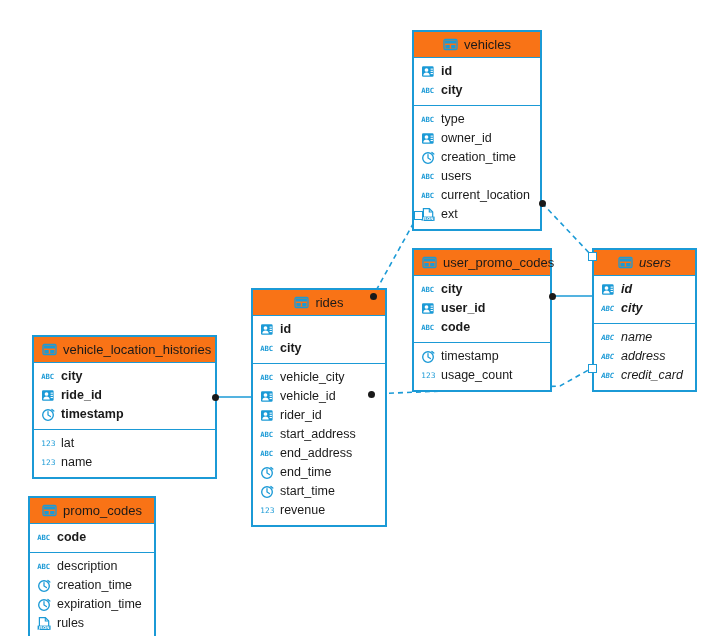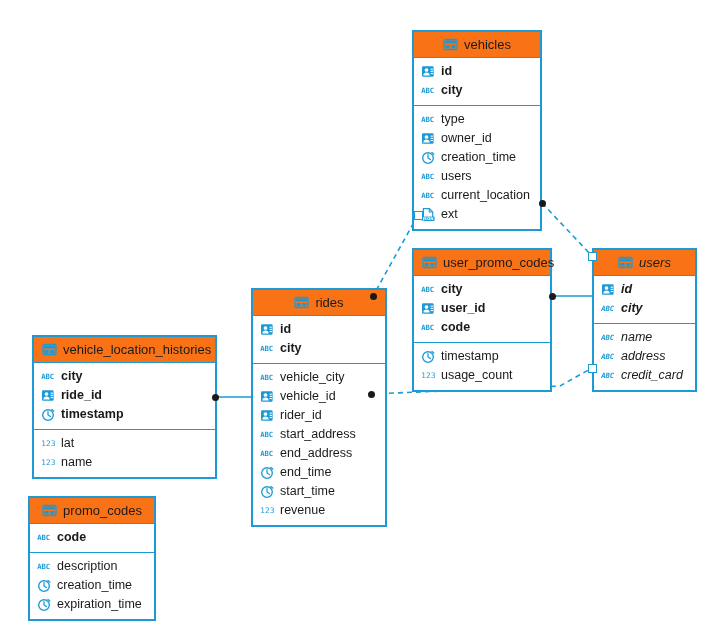--- a/index.html
+++ b/index.html
@@ -575,20 +575,31 @@
           <div class="col-row">
             <span class="icon">
               <svg width="15" height="15" viewBox="0 0 15 15">
                 <circle cx="7" cy="8" r="5.3" fill="none" stroke="#1b9ad6" stroke-width="1.35"></circle>
                 <path d="M7 4.6V8l2.4 1.6" fill="none" stroke="#1b9ad6" stroke-width="1.25" stroke-linecap="round"></path>
                 <path d="M10.9 2.4l1.9 1.6" fill="none" stroke="#1b9ad6" stroke-width="1.35" stroke-linecap="round"></path>
               </svg>
             </span>
             <span class="col-name">expiration_time</span>
           </div>
+          <div class="col-row">
+            <span class="icon">
+              <svg width="15" height="15" viewBox="0 0 15 15">
+                <path d="M2.4 1.7h6l3.3 3.2v8.4H2.4z" fill="none" stroke="#1b9ad6" stroke-width="1.2"></path>
+                <path d="M8.3 1.9v3.1h3.2" fill="none" stroke="#1b9ad6" stroke-width="1.1"></path>
+                <rect x="0.6" y="9.6" width="13" height="4.2" fill="#1b9ad6"></rect>
+                <text x="7.1" y="13.1" text-anchor="middle" font-family="DejaVu Sans, sans-serif" font-size="3.9" font-weight="bold" fill="#ffffff">JSON</text>
+              </svg>
+            </span>
+            <span class="col-name">rules</span>
+          </div>
         </div>
       </div>
     </div>
   <div id="markers-layer">
       <div class="marker sq" style="left: 418px; top: 215px;"></div>
       <div class="marker dot" style="left: 373px; top: 296px;"></div>
       <div class="marker dot" style="left: 542px; top: 203px;"></div>
       <div class="marker sq" style="left: 592px; top: 256px;"></div>
       <div class="marker dot" style="left: 552px; top: 296px;"></div>
       <div class="marker dot" style="left: 371px; top: 394px;"></div>

